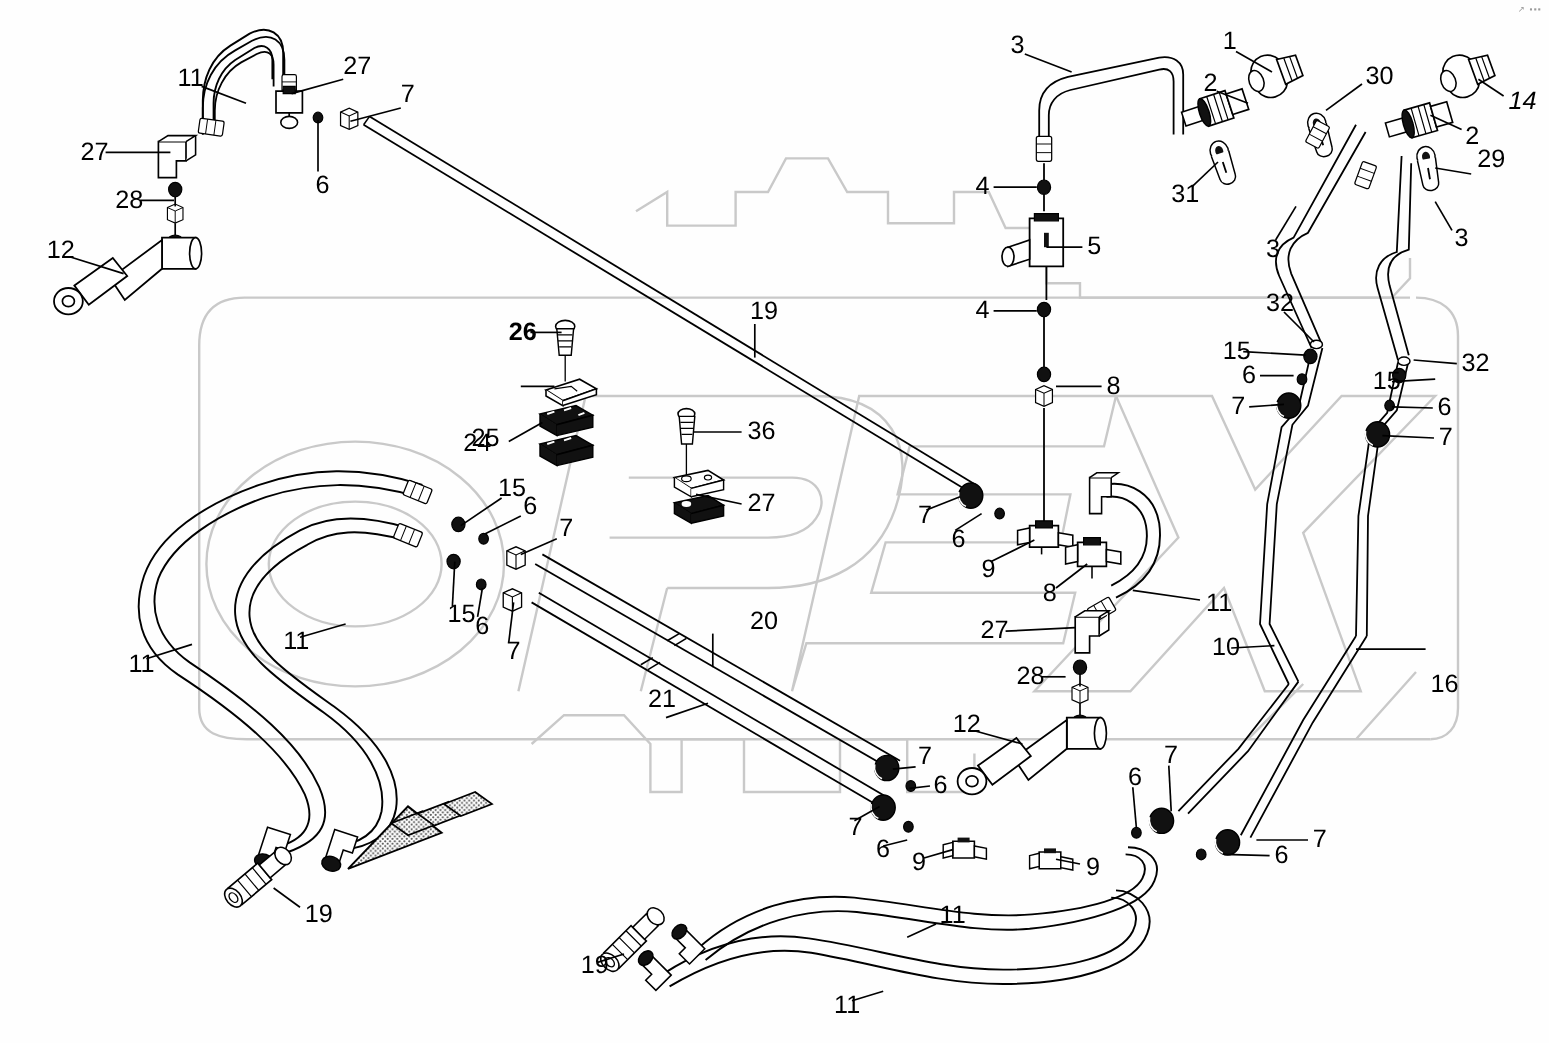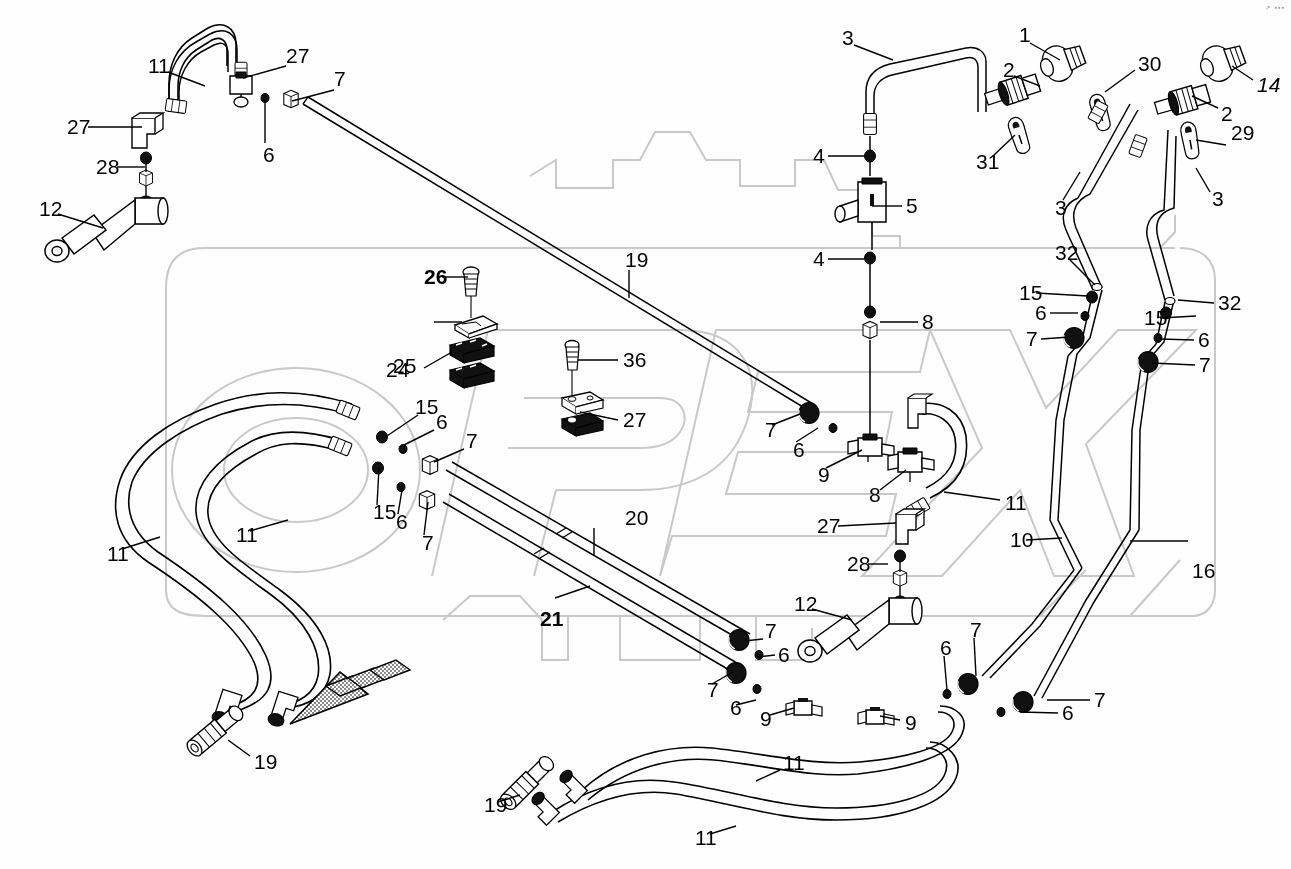--- a/index.html
+++ b/index.html
@@ -603,21 +603,21 @@
       <div class="lbl" style="left: 623px; top: 409px;">27</div>
       <div class="lbl" style="left: 415px; top: 396px;">15</div>
       <div class="lbl" style="left: 436px; top: 411px;">6</div>
       <div class="lbl" style="left: 466px; top: 430px;">7</div>
       <div class="lbl" style="left: 373px; top: 501px;">15</div>
       <div class="lbl" style="left: 396px; top: 511px;">6</div>
       <div class="lbl" style="left: 422px; top: 532px;">7</div>
       <div class="lbl" style="left: 107px; top: 543px;">11</div>
       <div class="lbl" style="left: 236px; top: 524px;">11</div>
       <div class="lbl" style="left: 589px; top: 507px; margin-left: 36px;">20</div>
-      <div class="lbl" style="left: 540px; top: 608px; font-weight: bold;">21</div>
+      <div class="lbl" style="left: 540px; top: 572px;">21</div>
       <div class="lbl" style="left: 765px; top: 419px;">7</div>
       <div class="lbl" style="left: 793px; top: 439px;">6</div>
       <div class="lbl" style="left: 818px; top: 464px;">9</div>
       <div class="lbl" style="left: 869px; top: 484px;">8</div>
       <div class="lbl" style="left: 1005px; top: 492px;">11</div>
       <div class="lbl" style="left: 817px; top: 515px;">27</div>
       <div class="lbl" style="left: 847px; top: 553px;">28</div>
       <div class="lbl" style="left: 1010px; top: 529px;">10</div>
       <div class="lbl" style="left: 1192px; top: 560px;">16</div>
       <div class="lbl" style="left: 794px; top: 593px;">12</div>

